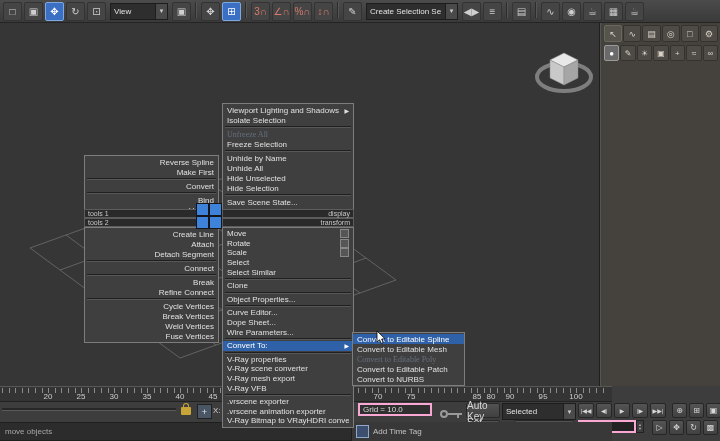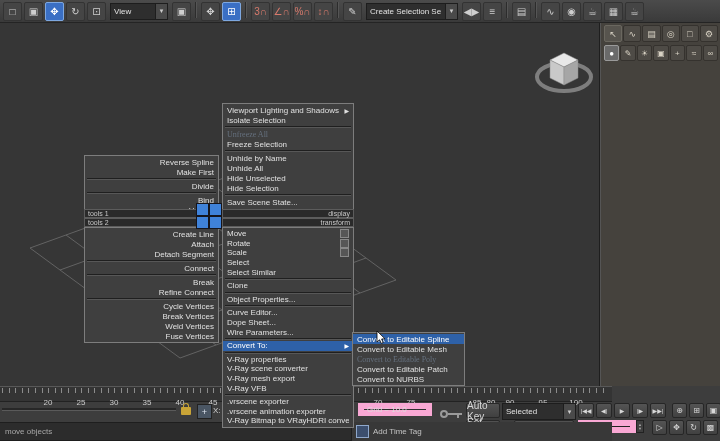--- a/index.html
+++ b/index.html
@@ -56,24 +56,24 @@
   #lm-top{left:84px;top:155px;width:135px;}
   #lm-bottom{left:84px;top:227px;width:135px;}
   #convert-submenu{left:352px;top:332px;width:113px;}
   .transform-items .menu-item{height:9.6px;}
 
   
   #bottombar{left:0;top:386px;width:720px;height:55px;background:#3d3d3d;z-index:5;}
   #ruler{position:absolute;left:0;top:0;width:612px;height:16px;background:#343434;border-top:1px solid #585858;border-bottom:1px solid #222;box-sizing:border-box;}
   #ruler-ticks{position:absolute;left:2px;top:1px;width:606px;height:5px;
      background:repeating-linear-gradient(to right,#8c8c8c 0px,#8c8c8c 1px,transparent 1px,transparent 6.6px);}
-  .ruler-label{position:absolute;top:11px;transform:translateX(-50%);font-size:8px;color:#cdcdcd;padding-left:20px;}
+  .ruler-label{position:absolute;top:5px;transform:translateX(-50%);font-size:8px;color:#cdcdcd;padding-left:20px;}
   #trackbar{position:absolute;left:2px;top:22px;width:174px;height:2px;background:#272727;border-bottom:1px solid #5a5a5a;}
   .srow-label{position:absolute;font-size:8px;color:#cfcfcf;}
-  .sfield{position:absolute;height:13px;background:#222;border:6px solid #f9a8d4;box-sizing:border-box;
+  .sfield{position:absolute;height:13px;background:#222;border:2px solid #f9a8d4;box-sizing:border-box;
           font-size:8px;color:#dcdcdc;display:flex;align-items:center;padding-left:3px;}
   .spinner{position:absolute;width:8px;height:13px;background:#3e3e3e;border:1px solid #222;box-sizing:border-box;
            display:flex;flex-direction:column;align-items:center;justify-content:center;font-size:4px;color:#aaa;line-height:4px;}
   .sbtn{position:absolute;height:15px;background:linear-gradient(#525252,#404040);border:1px solid #282828;border-radius:2px;
         box-sizing:border-box;font-size:10px;color:#d8d8d8;display:flex;align-items:center;justify-content:center;}
   #lock-icon{position:absolute;left:181px;top:21px;width:10px;height:8px;background:#c9a437;border-radius:1px;}
   #lock-icon:before{content:"";position:absolute;left:2px;top:-4px;width:4px;height:5px;border:1.5px solid #c9a437;border-bottom:none;border-radius:3px 3px 0 0;}
   #absmode-icon{position:absolute;left:197px;top:18px;width:13px;height:13px;background:#4a5664;border:1px solid #222;
                 color:#dfe6ef;font-size:9px;display:flex;align-items:center;justify-content:center;}
   #key-icon{position:absolute;left:440px;top:22px;width:26px;height:12px;}
@@ -195,21 +195,21 @@
 
 <div id="lm-top" class="menu-panel right-align">
     <div class="menu-item">
       <span class="mi-label">Reverse Spline</span>
     </div>
     <div class="menu-item">
       <span class="mi-label">Make First</span>
     </div>
     <div class="menu-sep"></div>
     <div class="menu-item">
-      <span class="mi-label">Divide</span>
+      <span class="mi-label">Convert</span>
     </div>
     <div class="menu-sep"></div>
     <div class="menu-item">
       <span class="mi-label">Bind</span>
     </div>
     <div class="menu-item">
       <span class="mi-label">Unbind</span>
     </div>
   </div>
 <div class="quad-head left" style="left:84px;top:209px;width:135px;">

